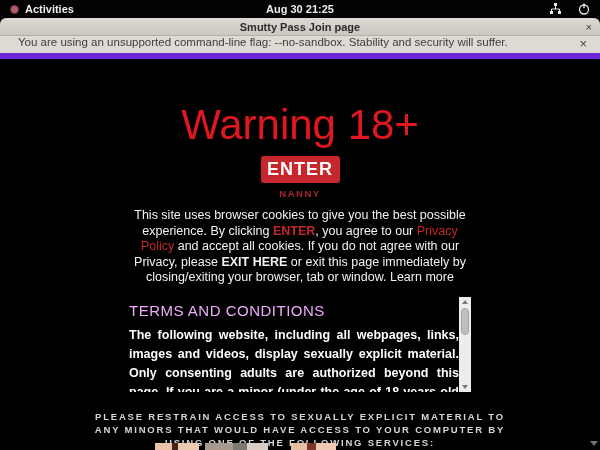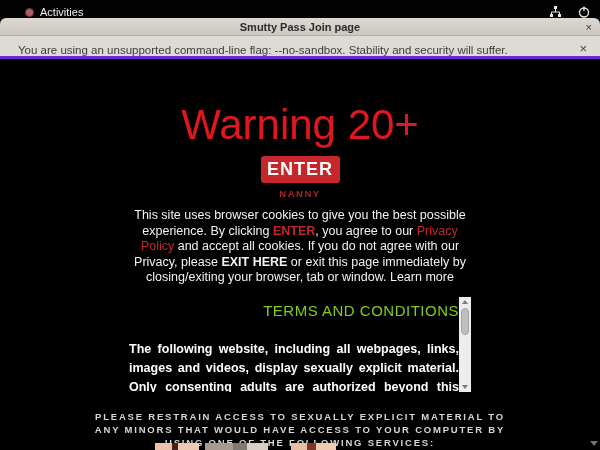--- a/index.html
+++ b/index.html
@@ -1,53 +1,53 @@
 <!DOCTYPE html>
 <html><head>
 <meta charset="utf-8">
 <style>
   * { margin:0; padding:0; box-sizing:border-box; }
   html,body { width:600px; height:450px; overflow:hidden; background:#000; font-family:"Liberation Sans", sans-serif; }
 
   
-  .topbar { position:relative; height:18px; background:#030303; display:flex; align-items:flex-end; color:#ededed; font-size:11px; font-weight:normal;padding-left:15px; }
+  .topbar { position:relative; height:18px; background:#030303; display:flex; align-items:center; color:#ededed; font-size:11px; font-weight:bold; }
   .topbar-left { display:flex; align-items:center; gap:6px; margin-left:10px; }
   .activities-dot { width:9px; height:9px; border-radius:50%; background:#b05e68; border:1px solid #6e343c; }
   .chrome-group { display:flex; align-items:center; gap:6px; margin-left:34px; }
   .chrome-icon { width:11px; height:11px; border-radius:50%; background:#a9a9a9; position:relative; }
   .chrome-icon::after { content:""; position:absolute; left:3px; top:3px; width:5px; height:5px; border-radius:50%; background:#e6e6e6; box-shadow:0 0 0 1px #4d4d4d; }
   .topbar-clock { position:absolute; left:0; right:0; text-align:center; pointer-events:none; }
   .topbar-right { margin-left:auto; display:flex; align-items:center; gap:16px; margin-right:10px; }
   .sysicon svg { display:block; }
 
   
   .titlebar { position:relative; height:18px; background:linear-gradient(#dcd8d2,#ccc8c1); border-radius:6px 6px 0 0; border-bottom:1px solid #b4b0a9; display:flex; align-items:center; justify-content:center; }
   .titlebar-title { font-size:11px; font-weight:bold; color:#2b2b2b; }
   .titlebar-close { position:absolute; right:8px; top:1px; font-size:11px; color:#3a3a3a; cursor:default; line-height:16px; }
 
   
-  .infobar { height:23px; background:#dedbd5; border-bottom:3px solid #6d28d9; display:flex; align-items:flex-end; color:#3d3d3d; font-size:11.5px; }
+  .infobar { height:23px; background:#dedbd5; border-bottom:6px solid #6d28d9; display:flex; align-items:flex-start; color:#3d3d3d; font-size:11.5px; }
   .infobar-msg { margin-left:18px; }
   .infobar-close { margin-left:auto; margin-right:13px; font-size:13px; color:#444; }
 
   
   .page { position:relative; height:391px; background:#000; overflow:hidden; }
 
   .warning-heading { margin-top:44px; text-align:center; font-size:42px; line-height:44px; font-weight:400; color:#e1171f; }
 
   .enter-button { display:block; margin:9px auto 0; width:79px; height:27px; background:#c5272c; color:#fff; border:none; border-radius:3px; font-family:inherit; font-size:18px; font-weight:bold; letter-spacing:1px; line-height:27px; text-align:center; }
   .exit-link { display:block; margin-top:5px; text-align:center; font-size:9.5px; font-weight:bold; letter-spacing:1.5px; color:#a8272b; text-decoration:none; }
 
   .cookie-notice { width:352px; margin:9px auto 8px; text-align:center; color:#f2f2f2; font-size:12.5px; line-height:15.5px; }
   .cookie-notice .red { color:#c2262b; }
   .cookie-notice .bold { font-weight:bold; }
 
   .terms-wrap { width:342px; margin:11px auto 0; height:95px; display:flex; }
   .terms-text { width:330px; height:95px; overflow:hidden; color:#fdfdfd; }
-  .terms-heading { font-size:15px; font-weight:400; letter-spacing:0.5px; margin:5px 0 21px; color:#84cc16;text-align:right; }
+  .terms-heading { font-size:15px; font-weight:400; letter-spacing:0.5px; margin:5px 0 7px; color:#f0abfc; }
   .terms-body { font-size:12.5px; font-weight:bold; line-height:19px; text-align:justify; }
   .terms-scrollbar { width:12px; height:95px; background:#ededed; display:flex; flex-direction:column; align-items:center; }
   .sb-arrow { width:0; height:0; margin:3px 0; }
   .sb-arrow.up { border-left:3px solid transparent; border-right:3px solid transparent; border-bottom:4px solid #7a7a7a; }
   .sb-arrow.down { border-left:3px solid transparent; border-right:3px solid transparent; border-top:4px solid #7a7a7a; margin-top:auto; }
   .sb-thumb { width:8px; height:27px; background:#bfbfbf; border:1px solid #a4a4a4; border-radius:4px; margin-top:1px; }
 
   .restrain-notice { width:420px; margin:18px auto 0; text-align:center; font-size:9.5px; font-weight:bold; letter-spacing:1.8px; line-height:13px; color:#d6d6d6; }
 
   .services { margin-top:7px; text-align:center; font-size:12.5px; font-weight:bold; letter-spacing:0.5px; color:#df1d23; }
@@ -60,20 +60,21 @@
   .page-scroll-down { position:absolute; right:2px; bottom:4px; width:0; height:0; border-left:4px solid transparent; border-right:4px solid transparent; border-top:5px solid #8d8d8d; opacity:0.8; }
 </style>
 </head>
 <body>
 
 <div class="topbar">
   <div class="topbar-left">
     <span class="activities-dot"></span>
     <span>Activities</span>
   </div>
+  <div class="topbar-clock">Aug 30 21:25</div>
   <div class="topbar-right">
     <span class="sysicon">
       <svg width="13" height="12" viewBox="0 0 13 12">
           <rect x="5" y="0" width="3" height="3" fill="#e8e8e8"></rect>
           <rect x="1" y="8" width="3" height="3" fill="#e8e8e8"></rect>
           <rect x="9" y="8" width="3" height="3" fill="#e8e8e8"></rect>
           <path d="M6.5 3v3M2.5 8V6h8v2" stroke="#e8e8e8" stroke-width="1" fill="none"></path>
         </svg>
     </span>
     <span class="sysicon">
@@ -90,21 +91,21 @@
   <span class="titlebar-close">×</span>
 </div>
 
 <div class="infobar">
   <span class="infobar-msg">You are using an unsupported command-line flag: --no-sandbox. Stability and security will suffer.</span>
   <span class="infobar-close">×</span>
 </div>
 
 <div class="page">
 
-  <h1 class="warning-heading">Warning 20+</h1>
+  <h1 class="warning-heading">Warning 18+</h1>
 
   <button class="enter-button">ENTER</button>
   <a class="exit-link" href="#">NANNY</a>
 
   <p class="cookie-notice"><span>This site uses browser cookies to give you the best possible experience. By clicking </span><span class="red bold">ENTER</span><span>, you agree to our </span><span class="red">Privacy Policy</span><span> and accept all cookies. If you do not agree with our Privacy, please </span><span class="bold">EXIT HERE</span><span> or exit this page immediately by closing/exiting your browser, tab or window. </span><span>Learn more</span></p>
 
   <div class="terms-wrap">
     <div class="terms-text">
       <h2 class="terms-heading">TERMS AND CONDITIONS</h2>
       <p class="terms-body">The following website, including all webpages, links, images and videos, display sexually explicit material. Only consenting adults are authorized beyond this page. If you are a minor (under the age of 18 years old or 21 years old where 18 isn't the legal age of majority), if sexually explicit material offends you or if it's illegal to view such material in your</p>

